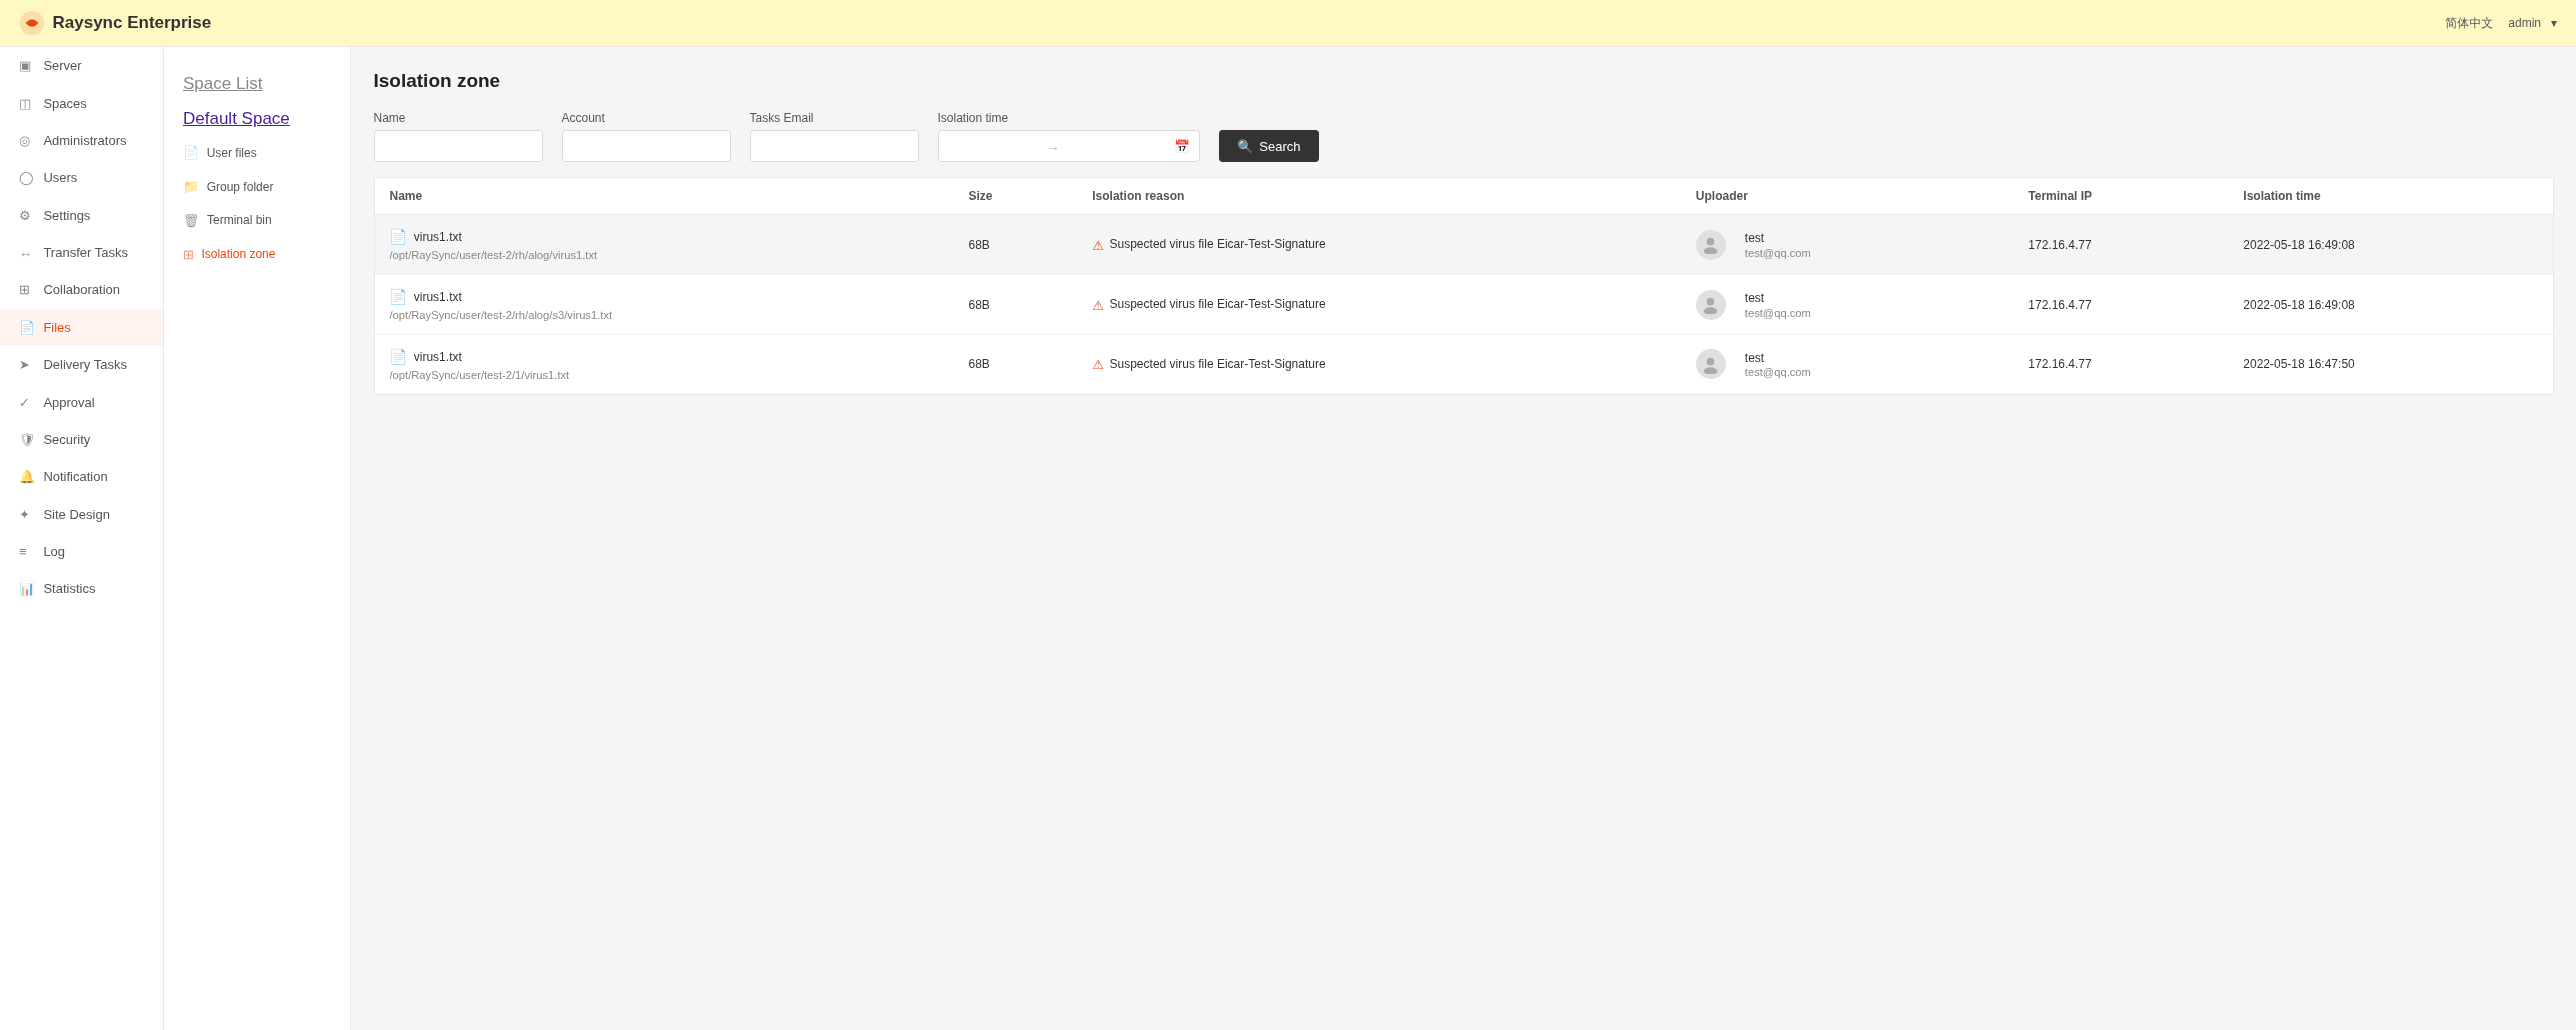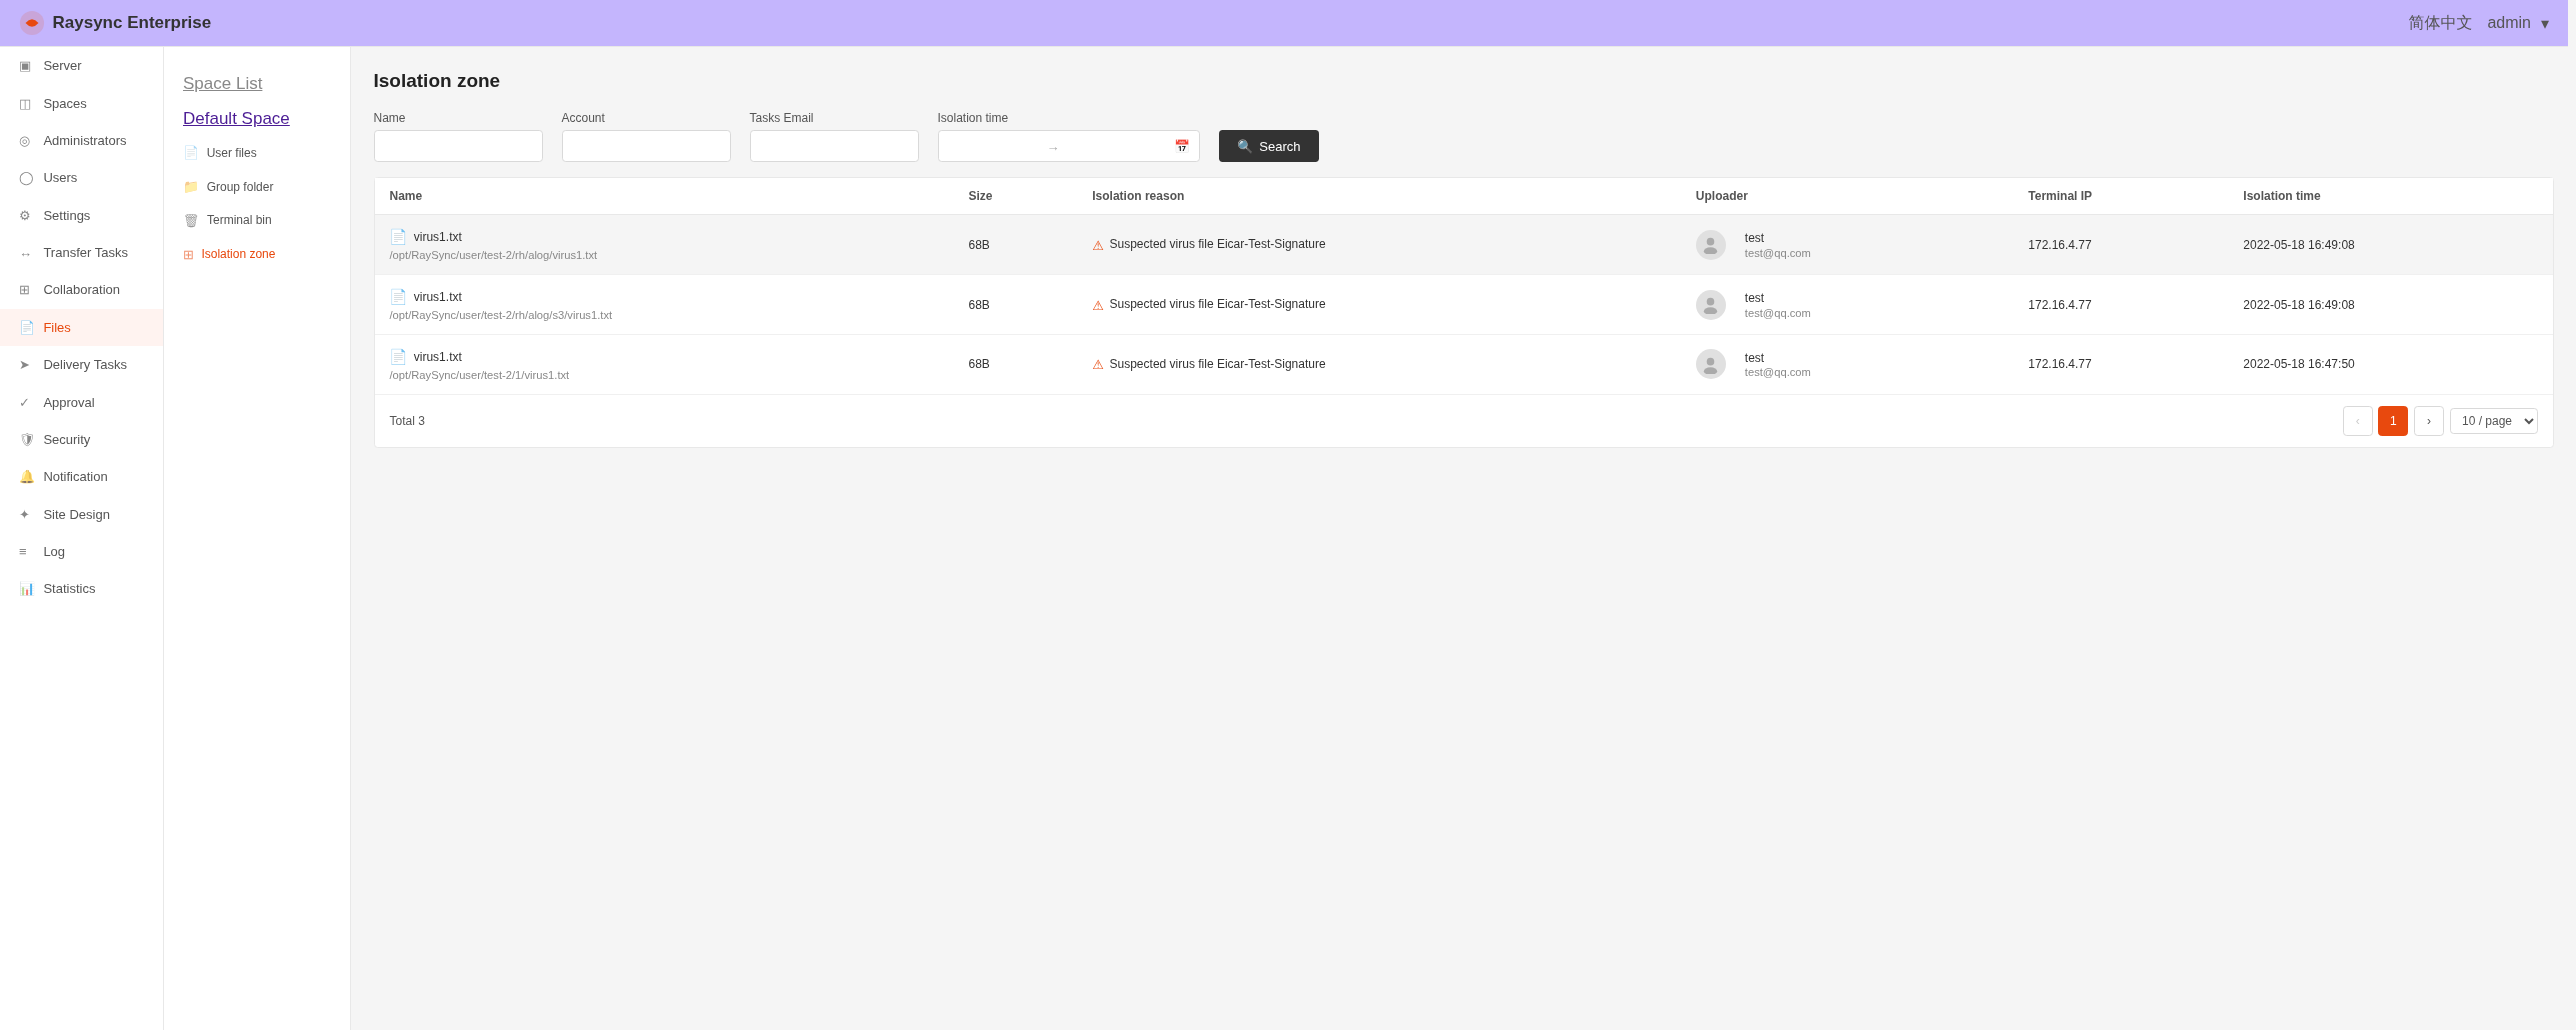--- a/index.html
+++ b/index.html
@@ -1,26 +1,26 @@
 <!DOCTYPE html>
 <html style="font-size:15px"><head>
   <meta charset="utf-8">
   <style>
     * { box-sizing: border-box; margin: 0; padding: 0; }
     body { font-family: -apple-system, BlinkMacSystemFont, 'Segoe UI', sans-serif; font-size: 13px; color: #333; background: #f5f5f5; }
 
     
     .top-nav {
       display: flex; align-items: center; justify-content: space-between;
-      background: #c4b5fd; border-bottom: 0.9px solid #e8e8e8;
-      padding: 0 19px; height: 47px; position: fixed; top: 0; left: 0; right: 8px; z-index: 100;
+      background: #fef9c3; border-bottom: 0.9px solid #e8e8e8;
+      padding: 0 19px; height: 47px; position: fixed; top: 0; left: 0; right: 0; z-index: 100;
     }
     .logo { display: flex; align-items: center; gap: 7.5px; font-size: 17px; font-weight: 600; color: #333; }
     .logo-icon { width: 26px; height: 26px; }
-    .top-right { display: flex; align-items: center; gap: 15px; font-size: 16px; color: #555; }
+    .top-right { display: flex; align-items: center; gap: 15px; font-size: 12px; color: #555; }
     .lang-btn { cursor: pointer; color: #555; }
     .admin-btn { display: flex; align-items: center; gap: 10px; cursor: pointer; color: #555; }
 
     
     .layout { display: flex; margin-top: 47px; height: calc(100vh - 47px); }
 
     
     .sidebar {
       width: 164px; background: #fff; border-right: 0.9px solid #e8e8e8;
       display: flex; flex-direction: column; overflow-y: auto; flex-shrink: 0;
@@ -371,29 +371,16 @@
             <span class="uploader-name">test</span>
             <span class="uploader-email">test@qq.com</span>
           </div>
         </div>
       </td>
       <td>172.16.4.77</td>
       <td>2022-05-18 16:47:50</td>
     </tr>
           </tbody>
       </table>
-      <div class="table-footer">
-        <span class="total-text">Total 3</span>
-        <div class="pagination">
-          <button class="page-btn disabled">‹</button>
-          <button class="page-btn active">1</button>
-          <button class="page-btn">›</button>
-          <select class="page-size-select">
-            <option>10 / page</option>
-            <option>20 / page</option>
-            <option>50 / page</option>
-          </select>
-        </div>
-      </div>
     </div>
   </main>
 </div>
 
 
 </body></html>

